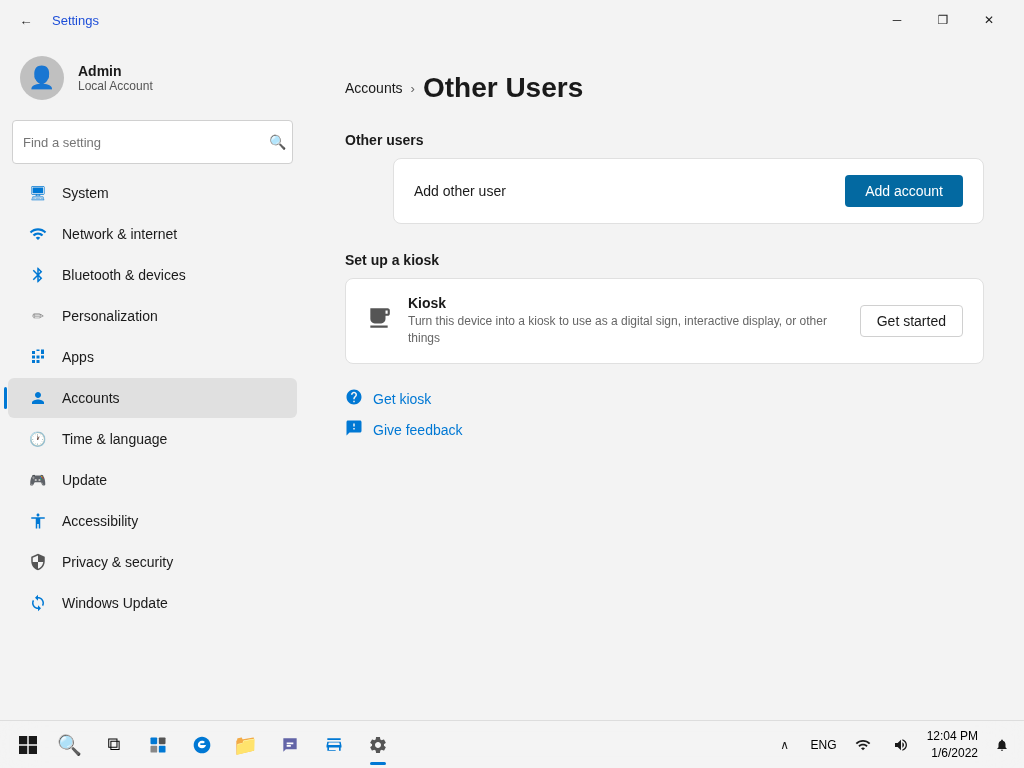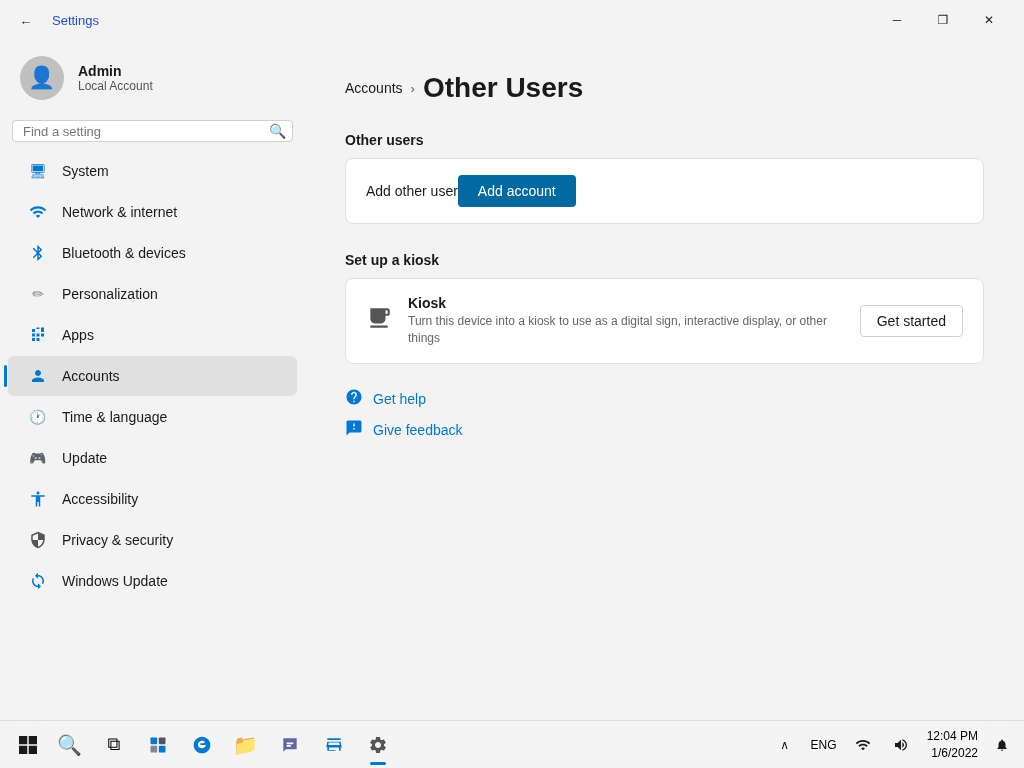--- a/index.html
+++ b/index.html
@@ -41,21 +41,21 @@
     }
     .avatar-icon { font-size: 22px; color: #666; }
     .user-info { display: flex; flex-direction: column; }
     .user-name { font-size: 14px; font-weight: 600; color: #1a1a1a; }
     .user-subtitle { font-size: 12px; color: #555; }
 
     .search-box {
       margin: 0 12px 8px 12px; position: relative;
     }
     .search-input {
-      width: 100%; height: 22px; border: 1px solid #d0d0d0; border-radius: 4px;
+      width: 100%; height: 44px; border: 1px solid #d0d0d0; border-radius: 4px;
       padding: 0 32px 0 10px; font-size: 13px; background: white; outline: none;
       font-family: 'Segoe UI', sans-serif;
     }
     .search-icon-btn {
       position: absolute; right: 6px; top: 50%; transform: translateY(-50%);
       border: none; background: transparent; cursor: pointer; color: #666; font-size: 14px;
     }
 
     .nav-item {
       display: flex; align-items: center; gap: 14px; padding: 10px 12px 10px 20px;
@@ -74,22 +74,22 @@
 
     .breadcrumb { display: flex; align-items: center; gap: 8px; margin-bottom: 28px; }
     .breadcrumb-link { font-size: 14px; color: #1a1a1a; cursor: pointer; }
     .breadcrumb-sep { font-size: 13px; color: #666; }
     .breadcrumb-current { font-size: 28px; font-weight: 600; color: #1a1a1a; }
 
     .section-title { font-size: 14px; font-weight: 600; color: #1a1a1a; margin-bottom: 10px; }
 
     .card {
       background: white; border-radius: 8px; padding: 16px 20px;
-      display: flex; align-items: center; 
-      margin-bottom: 4px; border: 1px solid #e0e0e0;
+      display: flex; align-items: center; justify-content: space-between;
+      margin-bottom: 4px; border: 1px solid #e0e0e0; margin-left: 48px;
     }
     .card-text { font-size: 14px; color: #1a1a1a; }
 
     .add-account-btn {
       background: #0369a1; color: white; border: none; border-radius: 4px;
       padding: 8px 20px; font-size: 14px; cursor: pointer; font-family: 'Segoe UI', sans-serif;
       font-weight: 400; white-space: nowrap;
     }
 
     .section-gap { margin-top: 28px; }
@@ -294,21 +294,21 @@
       </div>
     </div>
 
     <div class="links-section">
       <a class="help-link">
         <span class="help-link-icon">
           <svg width="18" height="18" viewBox="0 0 24 24" fill="#0078d4">
               <path d="M12 2C6.48 2 2 6.48 2 12s4.48 10 10 10 10-4.48 10-10S17.52 2 12 2zm1 17h-2v-2h2v2zm2.07-7.75l-.9.92C13.45 12.9 13 13.5 13 15h-2v-.5c0-1.1.45-2.1 1.17-2.83l1.24-1.26c.37-.36.59-.86.59-1.41 0-1.1-.9-2-2-2s-2 .9-2 2H8c0-2.21 1.79-4 4-4s4 1.79 4 4c0 .88-.36 1.68-.93 2.25z"></path>
             </svg>
         </span>
-        <span>Get help</span>
+        <span>Get kiosk</span>
       </a>
       <a class="help-link">
         <span class="help-link-icon">
           <svg width="18" height="18" viewBox="0 0 24 24" fill="#0078d4">
               <path d="M20 2H4c-1.1 0-2 .9-2 2v18l4-4h14c1.1 0 2-.9 2-2V4c0-1.1-.9-2-2-2zm-7 12h-2v-2h2v2zm0-4h-2V6h2v4z"></path>
             </svg>
         </span>
         <span>Give feedback</span>
       </a>
     </div>

